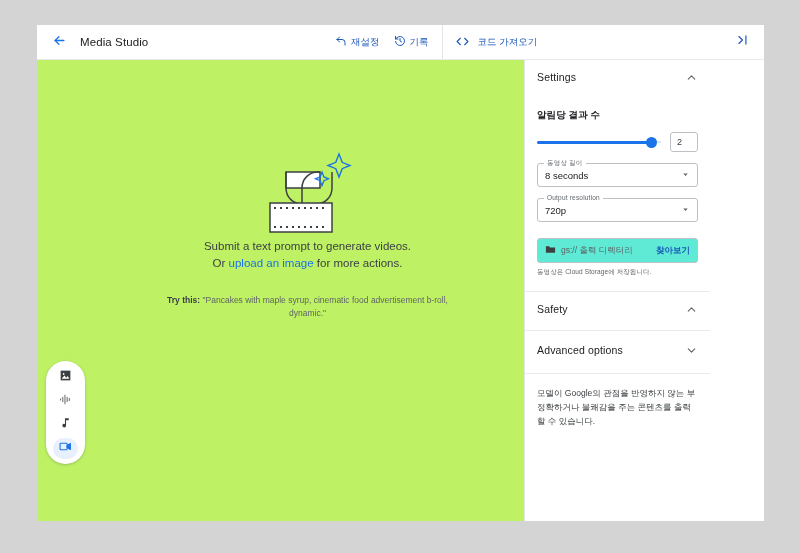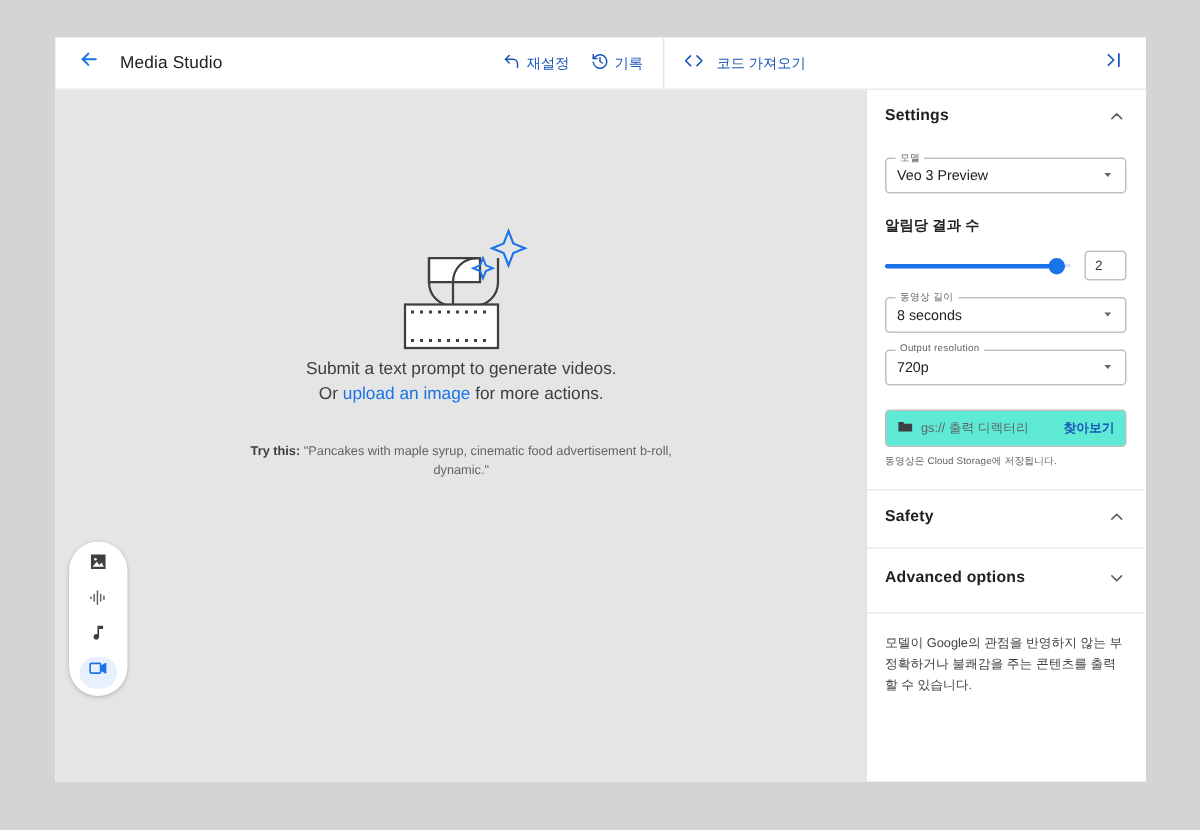--- a/index.html
+++ b/index.html
@@ -88,23 +88,23 @@
     position: absolute;
     left: 0; top: 35px;
     width: 727px;
     height: 461px;
     display: flex;
   }
 
   
   .canvas {
     position: relative;
-    width: 541px;
+    width: 488px;
     height: 461px;
-    background: #e5e5e5;
+    background: #bef264;
     border-right: 1px solid #e3e5e8;
   }
 
   .empty-state {
     position: absolute;
     left: 0;
     top: 86px;
     width: 541px;
     text-align: center;
   }
@@ -173,21 +173,20 @@
     display: flex;
     align-items: center;
     justify-content: space-between;
     padding: 0 12px;
     cursor: pointer;
   }
   .sec-title {
     font-size: 10.5px;
     color: #202124;
     letter-spacing: .15px;
-    font-weight: bold;
   }
   .sec-body { padding: 0 12px 10px 12px; }
   .divider { height: 1px; background: #e8eaed; margin: 4px 0 0 0; }
 
   
   .field {
     position: relative;
     height: 24px;
     border: 1px solid #bdc1c6;
     border-radius: 3px;
@@ -513,29 +512,20 @@
         <span class="sec-title">Settings</span>
         <span class="chev">
           <svg width="13" height="13" viewBox="0 0 24 24" fill="none" stroke="#5f6368" stroke-width="2" stroke-linecap="round" stroke-linejoin="round">
             <polyline points="18 15 12 9 6 15"></polyline>
           </svg>
         </span>
       </div>
 
       <div class="sec-body">
 
-        <div class="field">
-          <span class="field-label">모델</span>
-          <span class="field-value">Veo 3 Preview</span>
-          <span>
-            <svg width="9" height="9" viewBox="0 0 24 24" fill="#5f6368">
-                <path d="M6 9l6 7 6-7z"></path>
-              </svg>
-          </span>
-        </div>
 
         <div class="slider-label">알림당 결과 수</div>
 
         <div class="slider-row">
           <div class="slider-track">
             <div class="slider-rail"></div>
             <div class="slider-fill" id="sliderFill" style="width: 92%;"></div>
             <div class="slider-thumb" id="sliderThumb" style="left: calc(92% - 5.5px);"></div>
           </div>
           <div class="slider-num">2</div>

